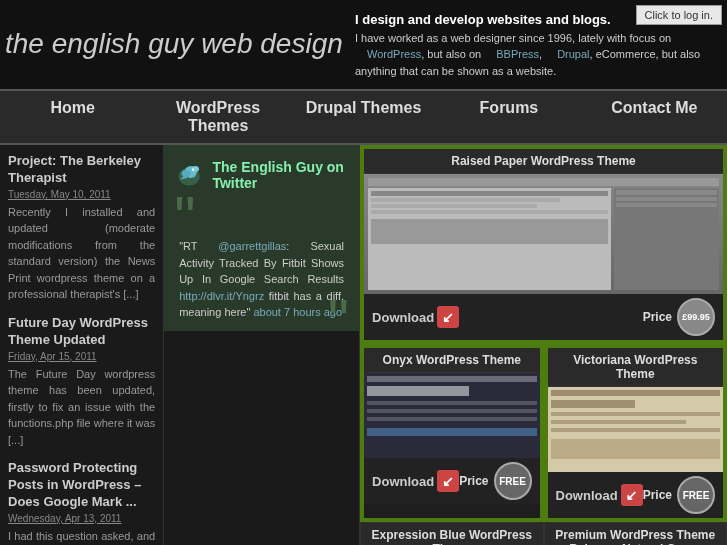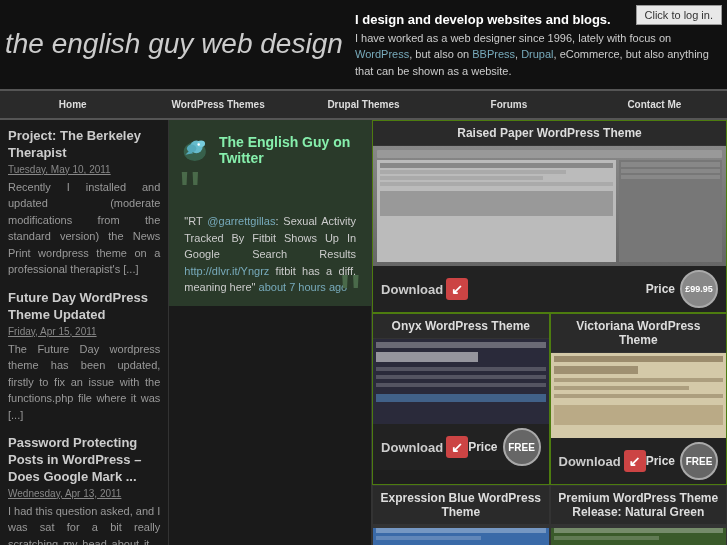--- a/index.html
+++ b/index.html
@@ -25,21 +25,21 @@
       flex: 1;
       color: #ccc;
       font-size: 11px;
       line-height: 1.5;
       padding-left: 10px;
     }
     #header-tagline strong {
       font-size: 13px;
       color: #fff;
     }
-    #header-tagline a { color: #7ab; text-decoration: none; }
+    #header-tagline a { color: #7ab; text-decoration: none; margin-left: 12px; }
     #login-btn {
       position: absolute;
       top: 5px;
       right: 5px;
       background: #e8e8e8;
       color: #333;
       padding: 3px 8px;
       font-size: 11px;
       cursor: pointer;
       border: 1px solid #999;
@@ -51,21 +51,21 @@
       display: flex;
       border-top: 2px solid #555;
       border-bottom: 2px solid #555;
     }
     #nav a {
       color: #ddd;
       text-decoration: none;
       padding: 8px 0;
       flex: 1;
       text-align: center;
-      font-size: 10px;
+      font-size: 16px;
       font-weight: bold;
     }
 
     
     #main {
       display: flex;
       gap: 0;
     }
 
     
@@ -147,21 +147,21 @@
     #right-col {
       flex: 1;
     }
 
     
     .theme-row {
       display: flex;
     }
     .theme-card {
       flex: 1;
-      border: 1px solid #4d7c0f;
+      border: 4px solid #4d7c0f;
       background: #1e1e1e;
     }
     .theme-card-featured {
       background: #1e1e1e;
     }
     .theme-title {
       background: #2a2a2a;
       color: #ddd;
       font-size: 12px;
       font-weight: bold;

